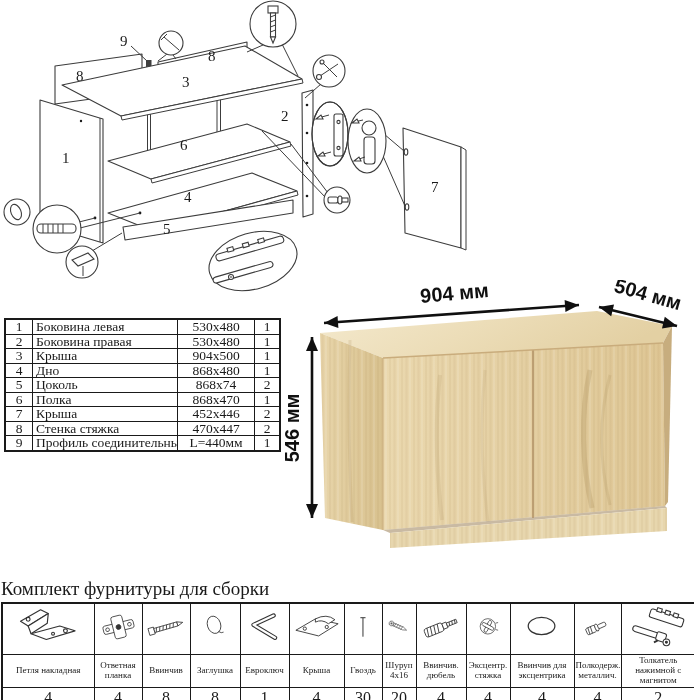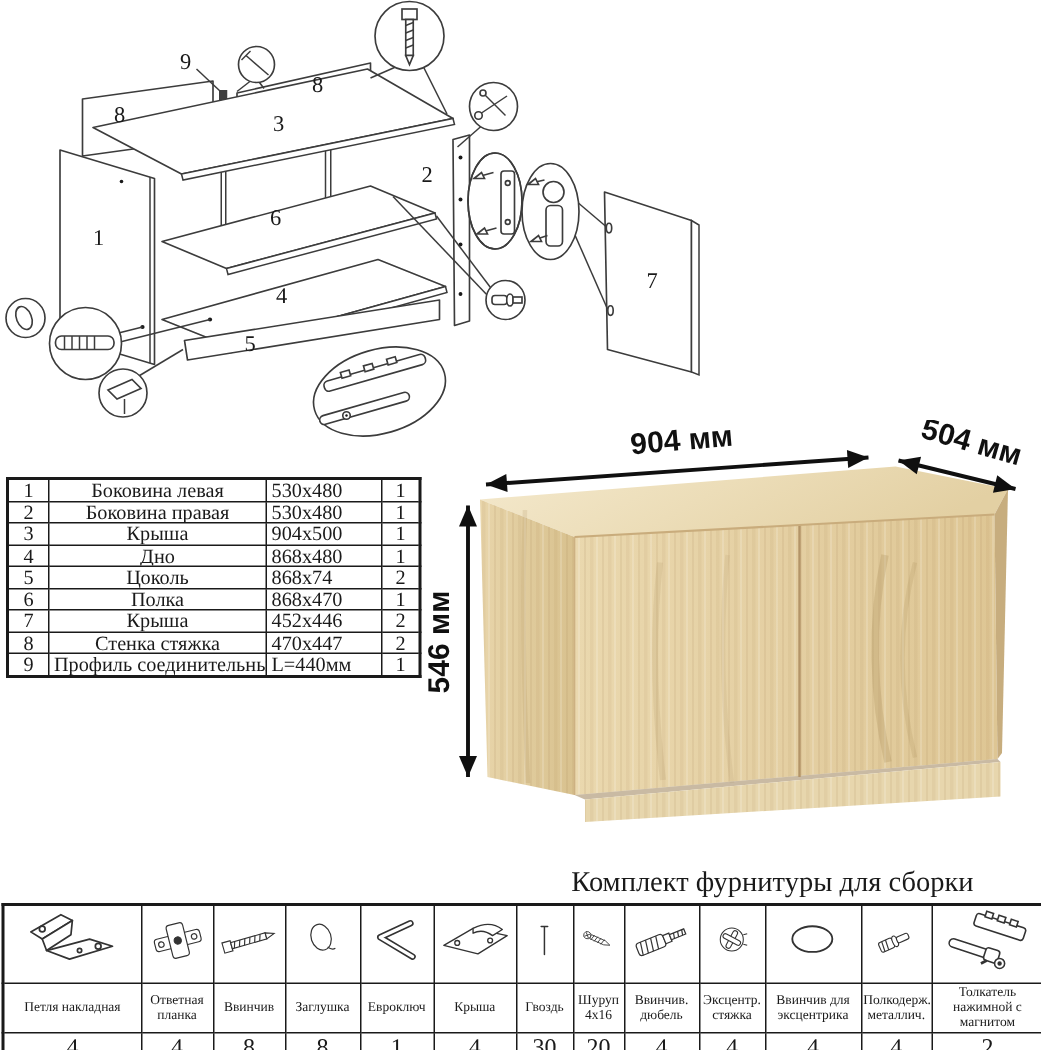--- a/index.html
+++ b/index.html
@@ -12,29 +12,29 @@
   .thick{stroke:#3c3c3c;stroke-width:1;fill:#fff;}
   .det{stroke:#3c3c3c;stroke-width:1.1;fill:#fff;}
   .num{font:15px "Liberation Serif",serif;fill:#1a1a1a;}
   .dot{fill:#1a1a1a;}
   
   .parts-table{position:absolute;left:4px;top:318px;border-collapse:collapse;width:277px;
                border:2px solid #1a1a1a;table-layout:fixed;}
   .parts-table td{border:1px solid #1a1a1a;height:13px;padding:0 3px;
                   font:13.5px/1 "Liberation Serif",serif;white-space:nowrap;overflow:hidden;}
   .pt-num{width:20px;text-align:center;padding:0 1px;}
-  .pt-name{text-align:center;}
-  .pt-size{width:70px;}
+  .pt-name{text-align:left;}
+  .pt-size{width:70px;text-align:center;}
   .pt-qty{width:18px;text-align:center;padding:0 1px;}
   
   #cabinet{position:absolute;left:280px;top:280px;}
   .dim{font:bold 20px "Liberation Sans",sans-serif;fill:#101010;}
   
   .hw{position:absolute;left:1px;top:578px;width:692px;}
-  .hw-title{font:19px "Liberation Serif",serif;text-align:right;padding-right:44px;height:24px;}
+  .hw-title{font:19px "Liberation Serif",serif;text-align:left;padding-right:44px;height:24px;}
   .hw-table{border-collapse:collapse;table-layout:fixed;width:692px;border:2px solid #1a1a1a;}
   .hw-table td{border:1px solid #1a1a1a;text-align:center;vertical-align:middle;overflow:hidden;}
   .hw-ico{height:46px;padding:1px;}
   .hw-label{height:26px;font:9px/1.1 "Liberation Serif",serif;padding:1px;}
   .hw-qty{height:18px;font:16px/1 "Liberation Serif",serif;}
 </style>
 </head>
 <body>
 
 <div class="sheet">

